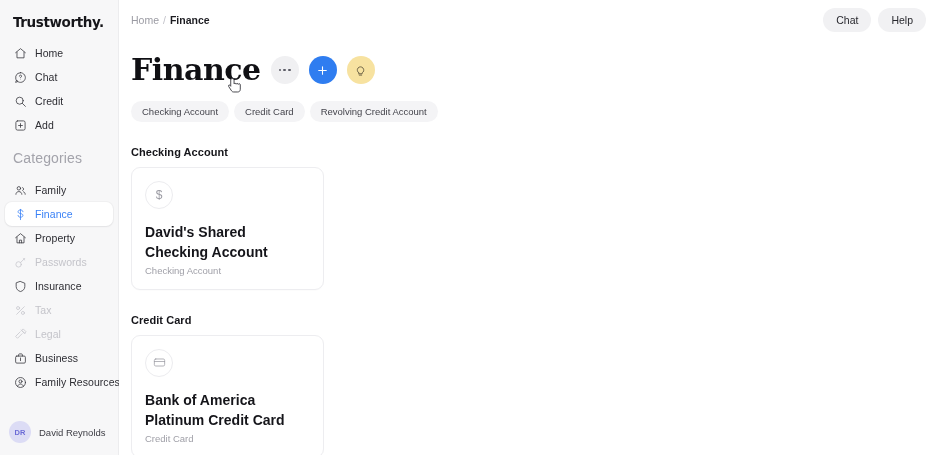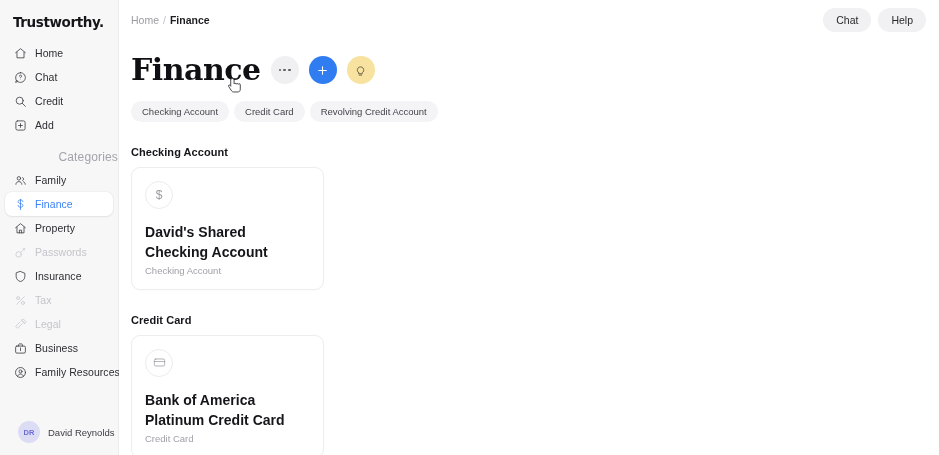--- a/index.html
+++ b/index.html
@@ -54,35 +54,34 @@
   }
   .nav-item.active .lbl { color: #3b82f6; font-weight: 500; }
   .nav-item.active .ico svg { stroke: #3b82f6; }
   .nav-item.muted .lbl { color: #c4c4ca; }
   .nav-item.muted .ico svg { stroke: #c9c9cf; }
 
   .ico { width: 14px; height: 14px; display: flex; align-items: center; justify-content: center; flex: 0 0 14px;}
   .ico svg { width: 13px; height: 13px; fill: none; stroke: #3c3c43; stroke-width: 1.5; stroke-linecap: round; stroke-linejoin: round; }
 
   .cat-label {
-    font-size: 12px;
+    font-size: 14px;
     color: #a3a3ab;
     letter-spacing: 0.15px;
     padding-left: 13px;
     margin-top: 13px;
-    margin-bottom: 4px;
-    text-align: right;
+    margin-bottom: 12px;
   }
 
   .user-row {
     position: absolute;
     bottom: 12px; left: 0;
     width: 119px;
     display: flex; align-items: center; gap: 8px;
-    padding-left: 18px;
+    padding-left: 9px;
     cursor: pointer;
   }
   .avatar {
     width: 22px; height: 22px; border-radius: 50%;
     background: #dcdcf5;
     color: #6b6bd6;
     font-size: 7.5px; font-weight: 700;
     display: flex; align-items: center; justify-content: center;
     letter-spacing: 0.2px;
     flex: 0 0 22px;

